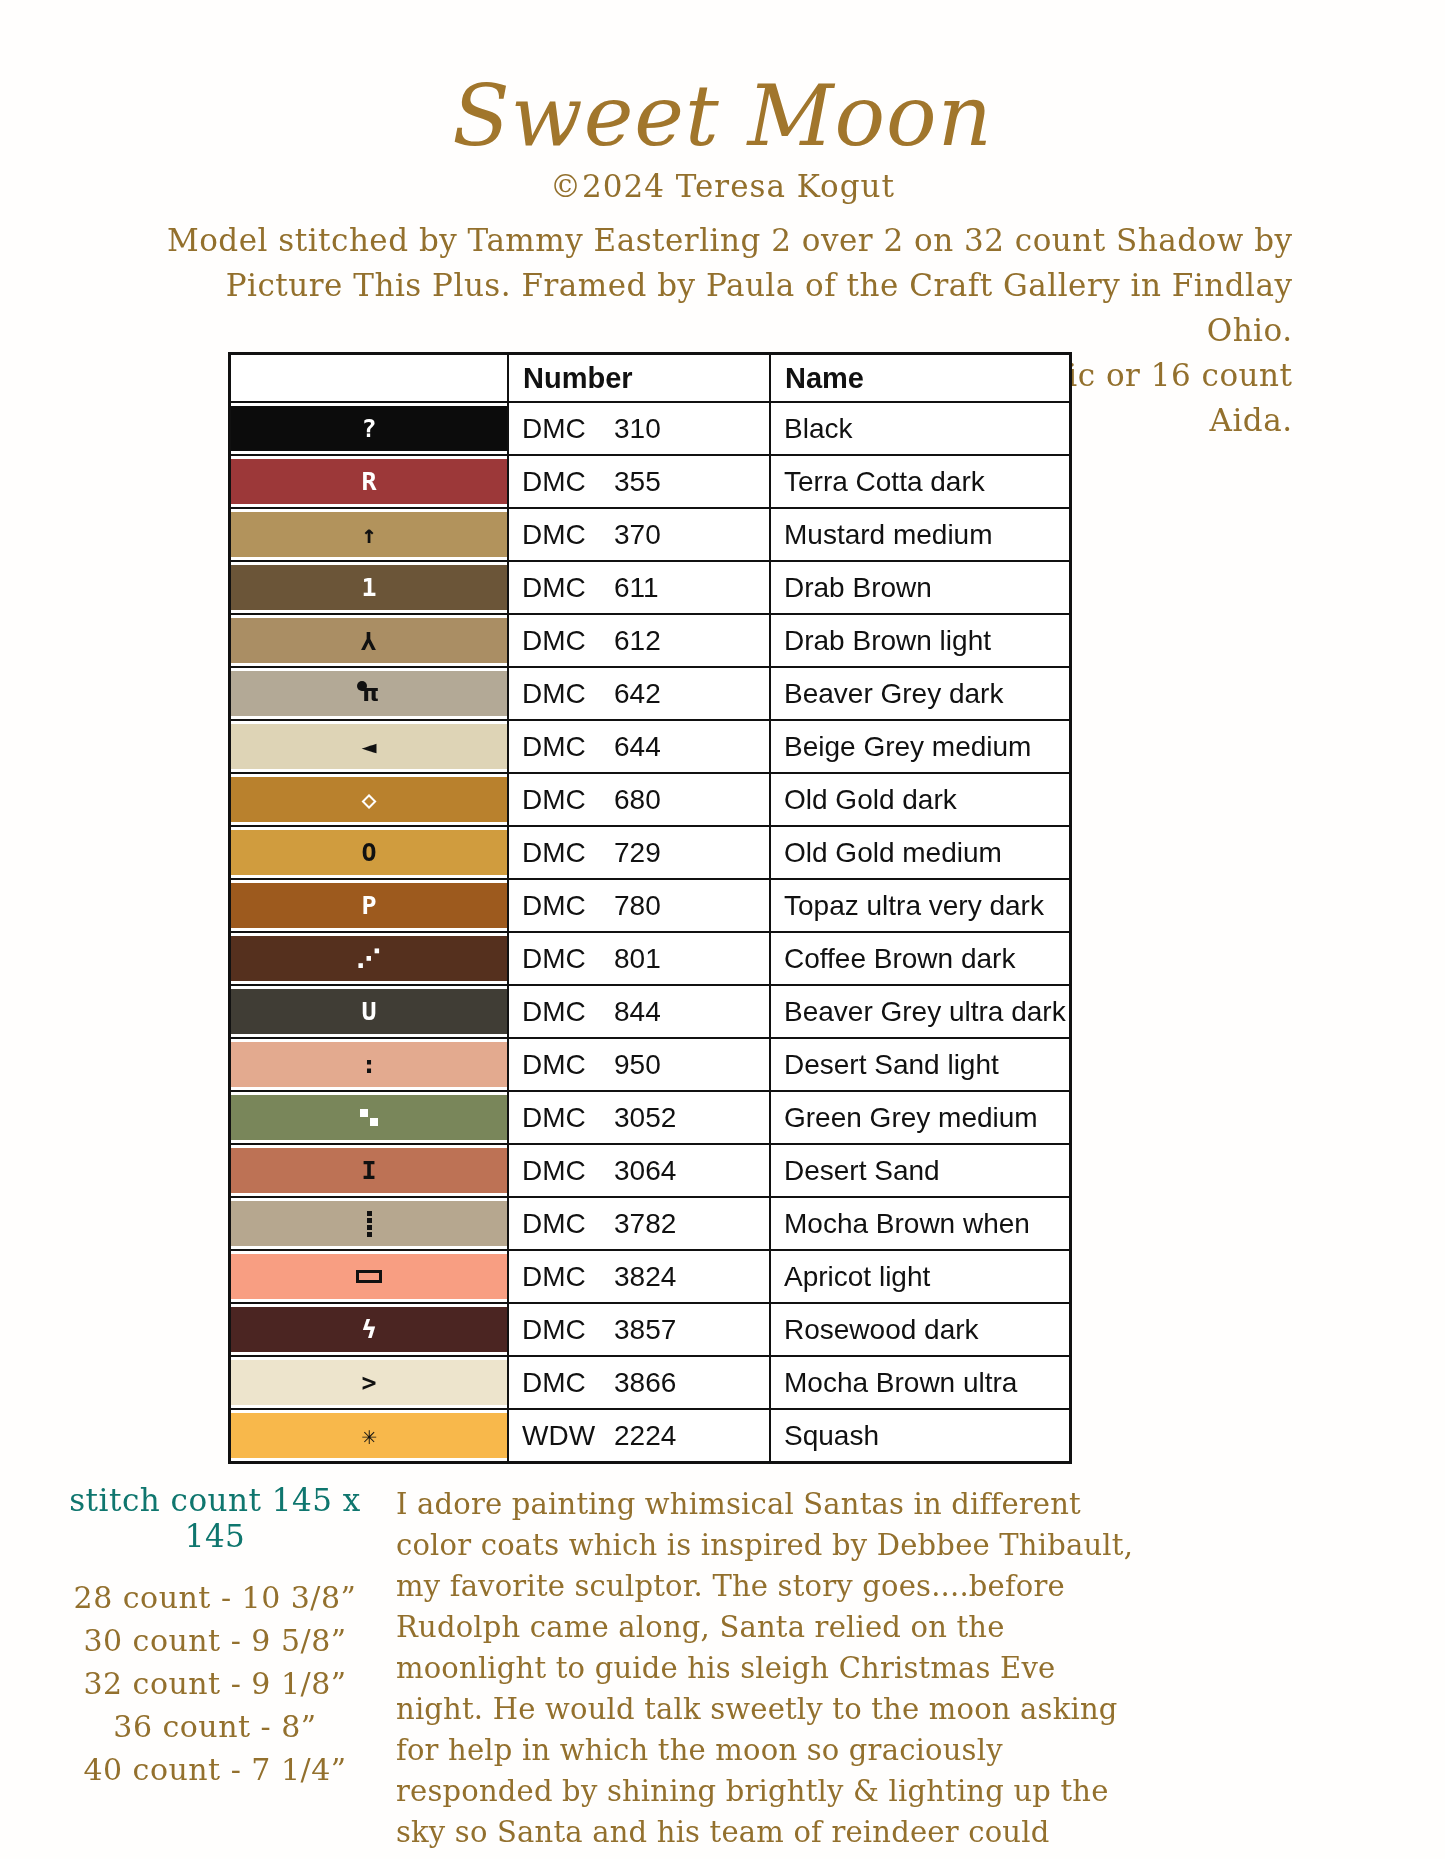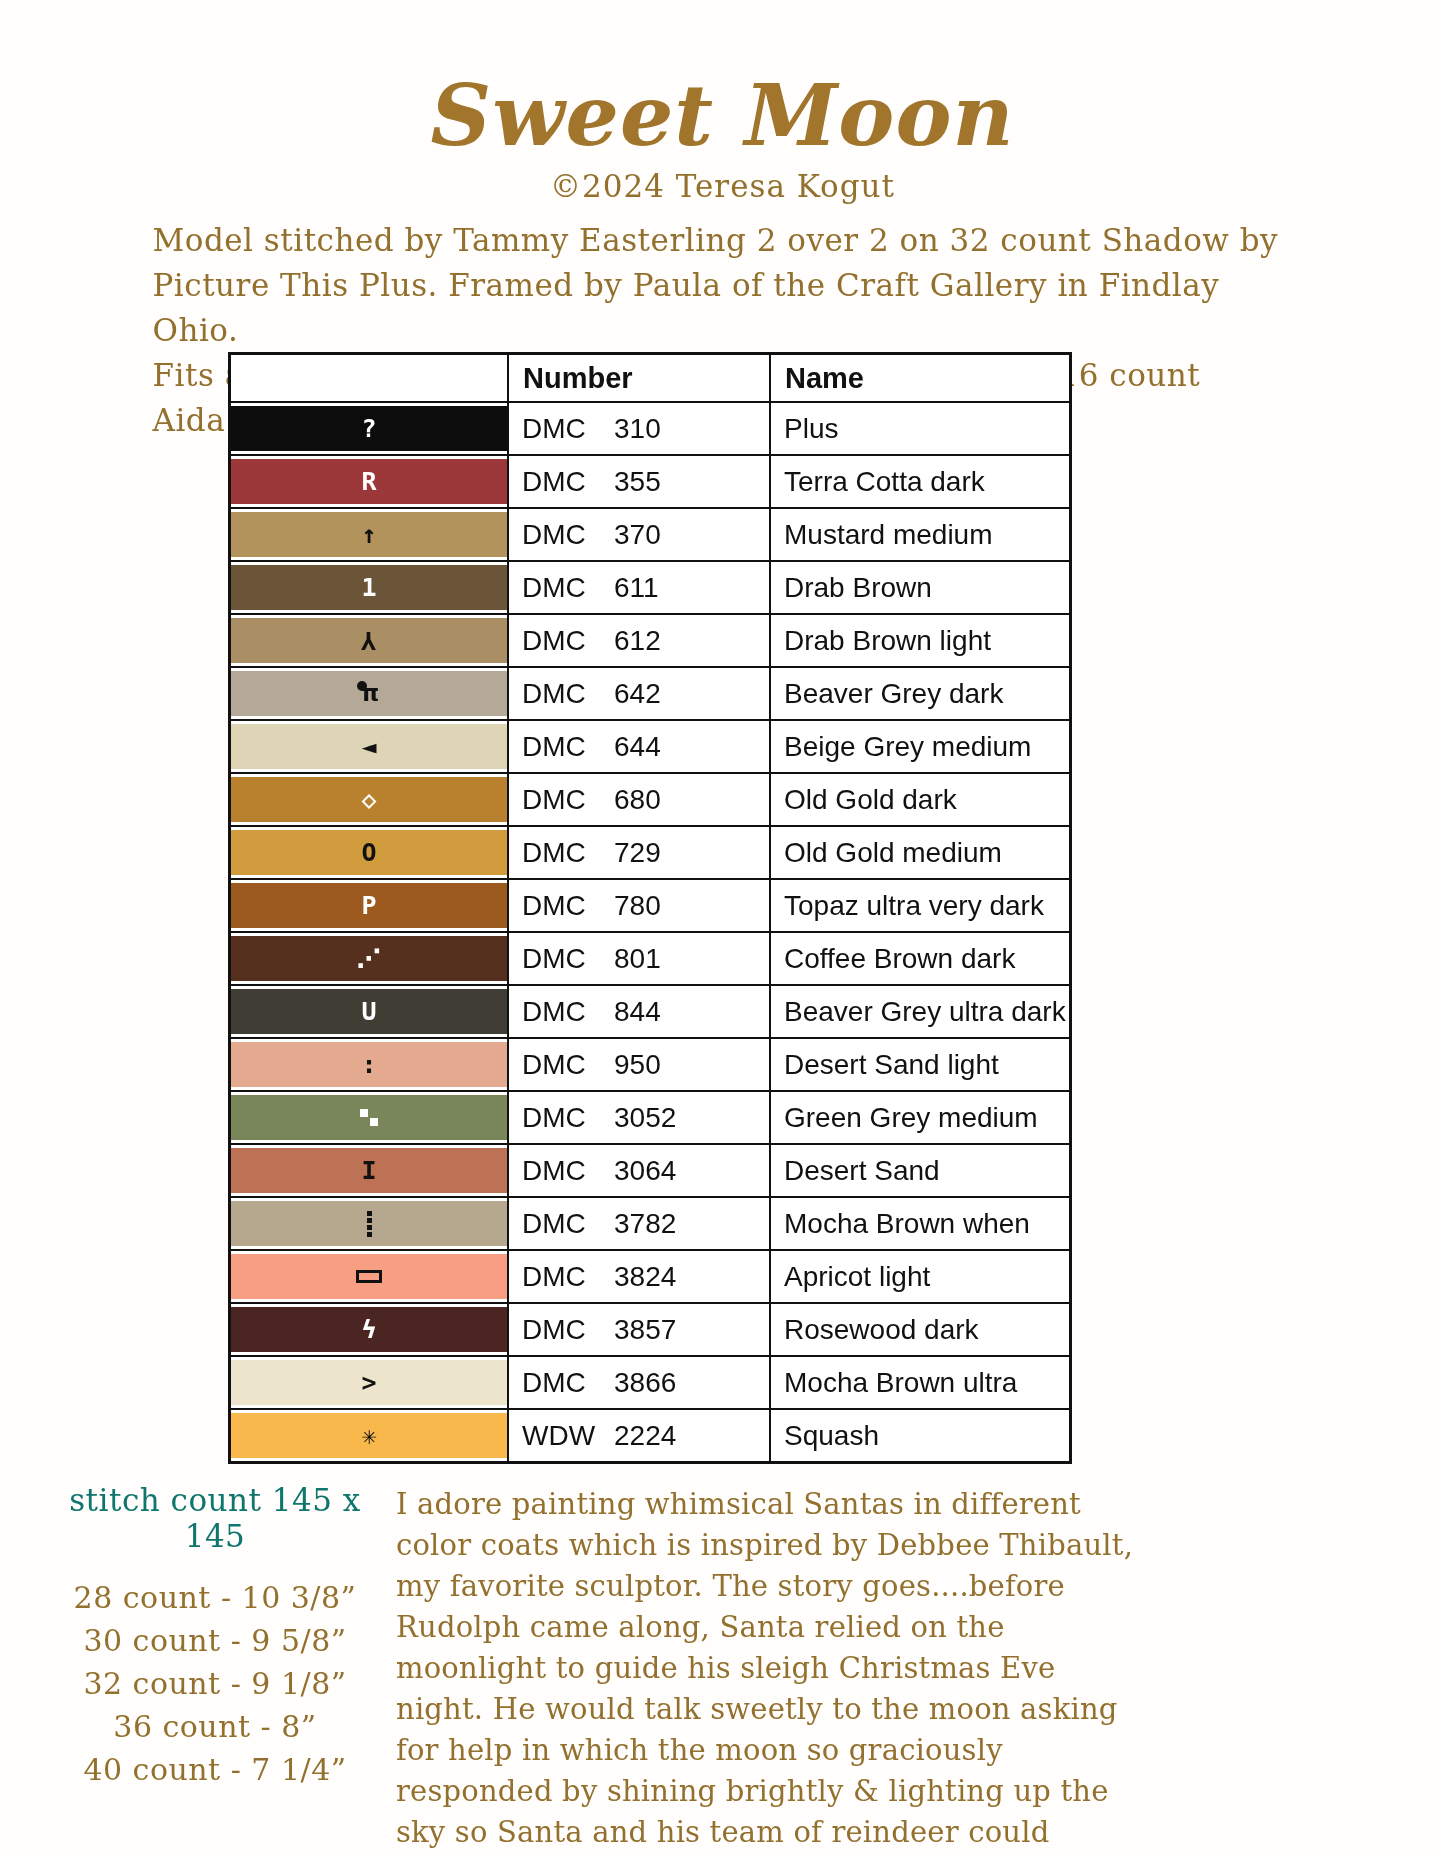--- a/index.html
+++ b/index.html
@@ -1,25 +1,25 @@
 <!DOCTYPE html>
 <html><head>
 <meta charset="utf-8">
 <style>
   html,body{margin:0;padding:0;background:#ffffff;}
   .page{position:relative;width:1445px;height:1859px;background:#fffefd;overflow:hidden;
         font-family:"DejaVu Serif", serif;}
   
   .title{position:absolute;top:74px;left:0;width:100%;text-align:center;
-         font-family:"DejaVu Serif", serif;font-style:italic;font-weight:700;
+         font-family:"DejaVu Serif", serif;font-style:italic;font-weight:400;
          font-size:84px;letter-spacing:1px;line-height:1;}
   .copyright{position:absolute;top:168px;left:0;width:100%;text-align:center;
          font-size:31px;letter-spacing:1px;}
   .intro{position:absolute;top:218px;left:50%;transform:translateX(-50%);width:1140px;
-         text-align:left;font-size:31px;line-height:45px;letter-spacing:0.5px;}
+         text-align:right;font-size:31px;line-height:45px;letter-spacing:0.5px;}
   
   table.legend{position:absolute;left:228px;top:352px;border-collapse:collapse;
          background:#ffffff;font-family:"Liberation Sans", sans-serif;color:#111;padding-left:40px;}
   table.legend, table.legend td, table.legend th{border:2.5px solid #111;}
   table.legend{border-width:3px;}
   th.swatch-th{width:262px;}
   th.num-th{width:246px;}
   th.name-th{width:284px;}
   table.legend th{height:46px;text-align:left;padding:0 0 0 14px;font-size:29px;font-weight:700;}
   table.legend tr.lrow{height:53px;}
@@ -71,21 +71,21 @@
     <tbody id="legend-body">
     <tr class="lrow">
       <td class="swatch-td">
         <div class="swatch" style="background: rgb(12, 12, 12);">
           <span class="sym" style="color: rgb(255, 255, 255);">?</span>
         </div>
       </td>
       <td class="num-td">
         <span class="brand">DMC</span><span class="code">310</span>
       </td>
-      <td class="name-td">Plus</td>
+      <td class="name-td">Black</td>
     </tr>
 
     <tr class="lrow">
       <td class="swatch-td">
         <div class="swatch" style="background: rgb(156, 56, 57);">
           <span class="sym" style="color: rgb(255, 255, 255);">R</span>
         </div>
       </td>
       <td class="num-td">
         <span class="brand">DMC</span><span class="code">355</span>

